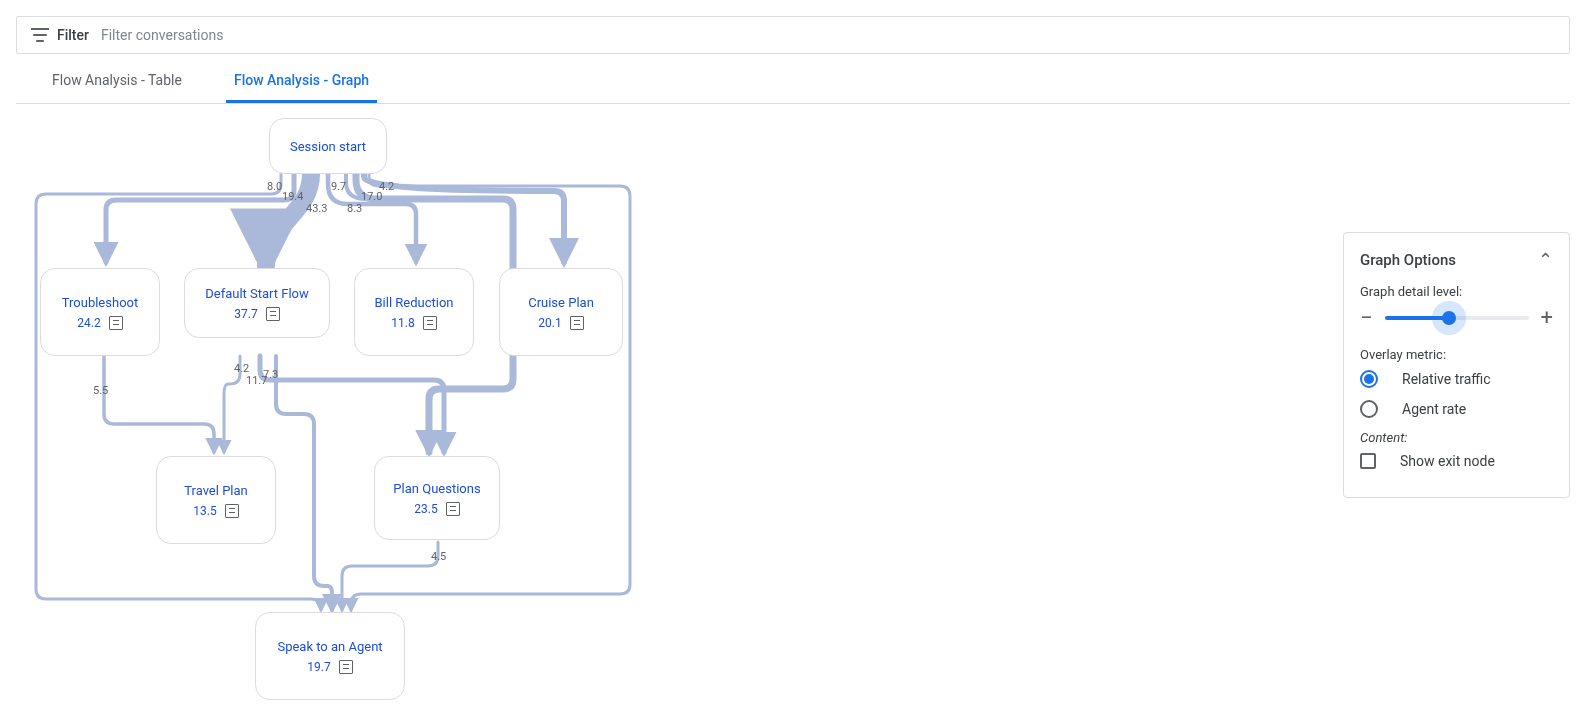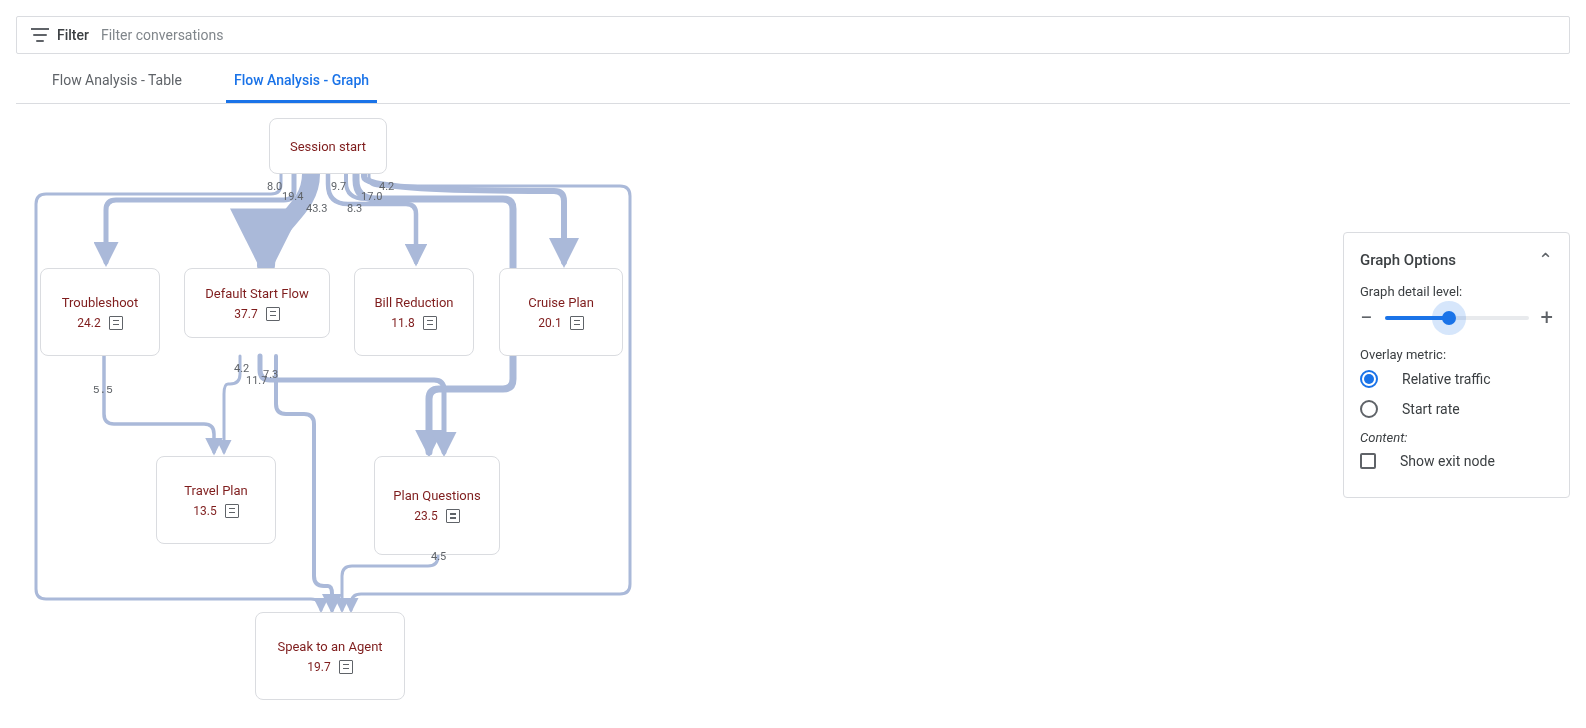--- a/index.html
+++ b/index.html
@@ -5,21 +5,21 @@
   * { box-sizing: border-box; }
   body { margin:0; font-family: Roboto, Arial, sans-serif; background:#fff; color:#202124; font-size:13px; }
   .filter-bar { border:1px solid #dadce0; border-radius:2px; margin:16px 16px 0 16px; padding:10px 14px; display:flex; align-items:center; gap:12px; }
   .filter-label { display:flex; align-items:center; gap:8px; font-weight:500; color:#3c4043; font-size:14px; }
   .filter-placeholder { color:#80868b; font-size:14px; }
   .tabs { border-bottom:1px solid #dadce0; margin:4px 16px 0 16px; display:flex; gap:36px; padding-left:28px; }
   .tab { padding:14px 8px 12px 8px; font-size:14px; color:#5f6368; border-bottom:3px solid transparent; cursor:pointer; }
   .tab.active { color:#1a73e8; border-bottom-color:#1a73e8; font-weight:500; }
   .content { position:relative; height:600px; }
   .graph { position:absolute; left:16px; top:0; }
-  .node { position:absolute; border:1px solid #dadce0; border-radius:8px; background:#fff; text-align:center; display:flex; flex-direction:column; align-items:center; justify-content:center; gap:6px; font-size:13px; color:#7f1d1d; }
+  .node { position:absolute; border:1px solid #dadce0; border-radius:15px; background:#fff; text-align:center; display:flex; flex-direction:column; align-items:center; justify-content:center; gap:6px; font-size:13px; color:#1d4ed8; }
   .node .title { font-size:13px; }
   .node .metric-row { display:flex; align-items:center; gap:8px; font-size:12px; }
   .doc-icon { width:14px; height:14px; border:1.5px solid #5f6368; border-radius:1px; position:relative; }
   .doc-icon::before,.doc-icon::after { content:""; position:absolute; left:3px; right:3px; height:1.5px; background:#5f6368; }
   .doc-icon::before{ top:3px; }
   .doc-icon::after{ top:7px; box-shadow:0 4px 0 -1px #5f6368; }
   .edge-num { position:absolute; font-size:11px; color:#5f6368; }
   svg.edges { position:absolute; left:0; top:0; pointer-events:none; }
   .options { position:absolute; right:16px; top:128px; width:227px; border:1px solid #dadce0; border-radius:4px; padding:16px; background:#fff; }
   .opt-header { display:flex; justify-content:space-between; align-items:center; font-size:15px; font-weight:500; color:#3c4043; margin-bottom:14px; }
@@ -122,21 +122,21 @@
           <span class="doc-icon"></span>
         </span>
     </div>
     <div class="node" style="left:140px; top:352px; width:120px; height:88px;">
       <span class="title">Travel Plan</span>
       <span class="metric-row">
           <span>13.5</span>
           <span class="doc-icon"></span>
         </span>
     </div>
-    <div class="node" style="left:358px; top:352px; width:126px; height:99px;">
+    <div class="node" style="left:358px; top:352px; width:126px; height:84px;">
       <span class="title">Plan Questions</span>
       <span class="metric-row">
           <span>23.5</span>
           <span class="doc-icon"></span>
         </span>
     </div>
     <div class="node" style="left:239px; top:508px; width:150px; height:88px;">
       <span class="title">Speak to an Agent</span>
       <span class="metric-row">
           <span>19.7</span>
@@ -144,21 +144,21 @@
         </span>
     </div>
 
     <span class="edge-num" style="left:251px; top:76px;">8.0</span>
     <span class="edge-num" style="left:266px; top:86px;">19.4</span>
     <span class="edge-num" style="left:290px; top:98px;">43.3</span>
     <span class="edge-num" style="left:315px; top:76px;">9.7</span>
     <span class="edge-num" style="left:331px; top:98px;">8.3</span>
     <span class="edge-num" style="left:345px; top:86px;">17.0</span>
     <span class="edge-num" style="left:363px; top:76px;">4.2</span>
-    <span class="edge-num" style="left:77px; top:280px;font-family:Liberation Mono, monospace;">5.5</span>
+    <span class="edge-num" style="left:77px; top:280px;">5.5</span>
     <span class="edge-num" style="left:218px; top:258px;">4.2</span>
     <span class="edge-num" style="left:230px; top:270px;">11.7</span>
     <span class="edge-num" style="left:247px; top:264px;">7.3</span>
     <span class="edge-num" style="left:415px; top:446px;">4.5</span>
   </div>
 
   <div class="options">
     <div class="opt-header">
       <span>Graph Options</span>
       <span class="chevron">⌃</span>
@@ -172,21 +172,21 @@
         </div>
       <span class="iconbtn">+</span>
     </div>
     <div class="opt-label">Overlay metric:</div>
     <div class="radio-row">
       <span class="radio sel"></span>
       <span>Relative traffic</span>
     </div>
     <div class="radio-row">
       <span class="radio"></span>
-      <span>Start rate</span>
+      <span>Agent rate</span>
     </div>
     <div class="opt-label" style="margin-top:6px;font-style:italic;">Content:</div>
     <div class="check-row">
       <span class="checkbox"></span>
       <span>Show exit node</span>
     </div>
   </div>
 </div>
 
 </body></html>

